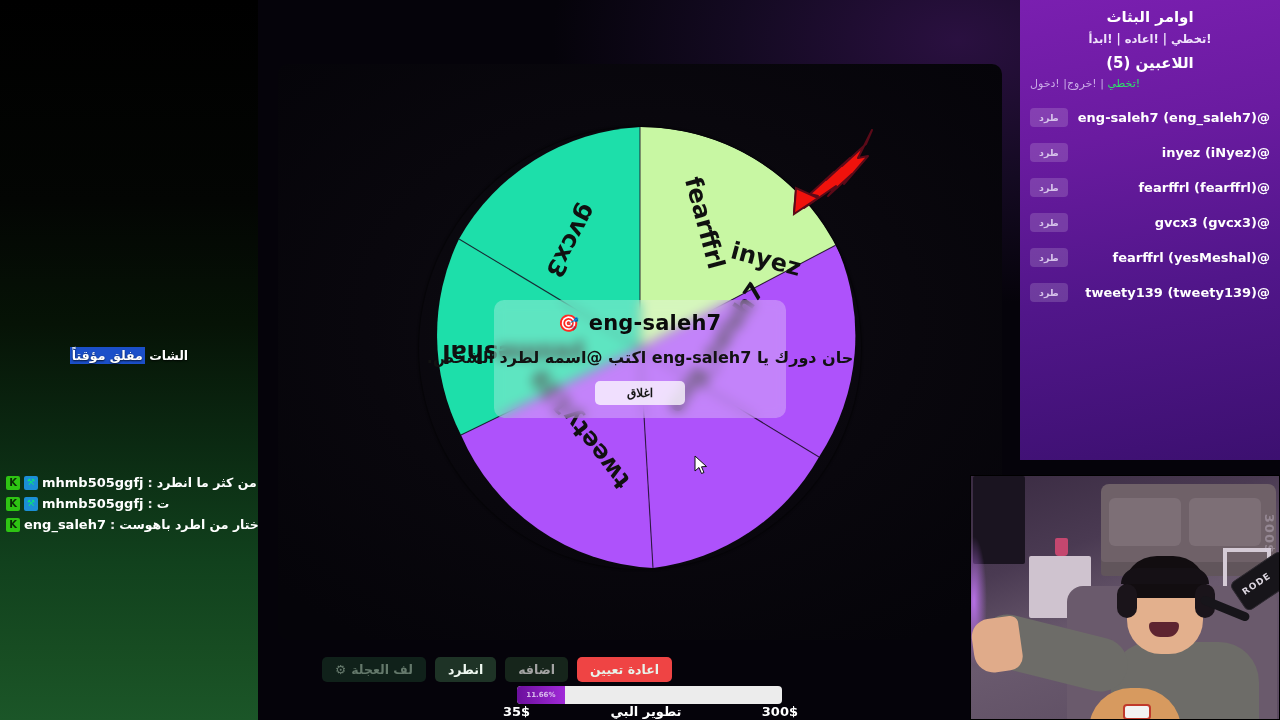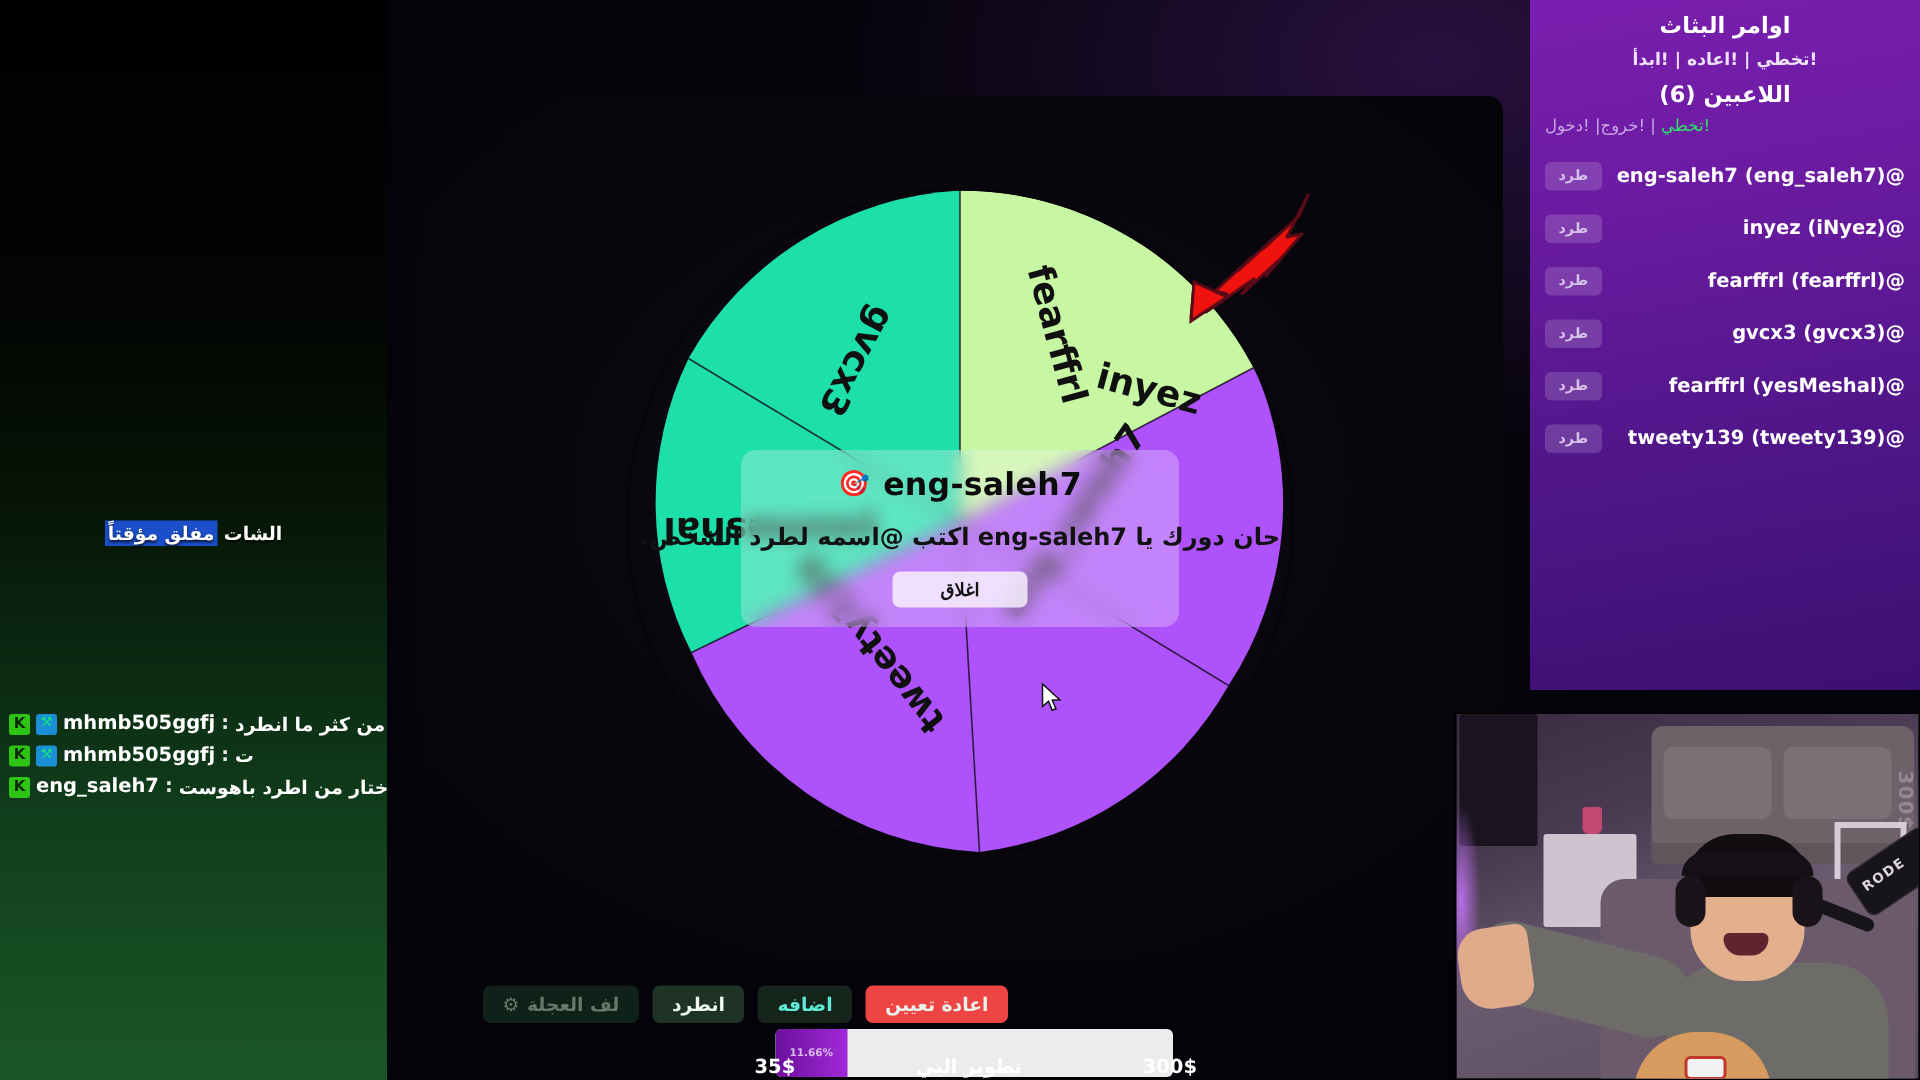--- a/index.html
+++ b/index.html
@@ -126,29 +126,29 @@
     display: flex; justify-content: center; align-items: center; gap: 9px;
     direction: rtl;
   }
   .ctl-btn {
     border: none; border-radius: 5px;
     padding: 5px 13px; font-size: 12.5px; font-weight: bold;
     direction: rtl; cursor: pointer; white-space: nowrap;
     font-family: "DejaVu Sans", "Liberation Sans", sans-serif;
   }
   .ctl-btn.reset { background: #ef4444; color: #e8f3ea; }
-  .ctl-btn.add   { background: #16251b; color: #5eead4; }
+  .ctl-btn.add   { background: #16251b; color: #a3a3a3; }
   .ctl-btn.skip  { background: #1e3326; color: #eef7f0; }
   .ctl-btn.spin  { background: #10211a; color: #64786b; display: flex; align-items: center; gap: 5px; }
 
   #progress-wrap {
     position: absolute; left: 258px; top: 686px; width: 1022px; height: 34px;
   }
   #progress-bar {
-    position: absolute; left: 259px; top: 0; width: 265px; height: 32px;
+    position: absolute; left: 259px; top: 0; width: 265px; height: 18px;
     background: #ececec; border-radius: 4px; overflow: hidden;
   }
   #progress-fill {
     position: absolute; left: 0; top: 0; height: 100%; width: 18%;
     background: linear-gradient(90deg, #6b0f9c, #a12ad8);
     display: flex; align-items: center; justify-content: center;
   }
   #progress-fill span {
     color: #e8d6f5; font-size: 7px; font-weight: bold; opacity: .85;
   }
@@ -428,21 +428,21 @@
     <div id="progress-labels">
       <span class="pg-num">35$</span>
       <span class="pg-mid">تطوير البي</span>
       <span class="pg-num">300$</span>
     </div>
   </div>
 
   <div id="commands-panel">
     <div id="cmd-title">اوامر البثاث</div>
     <div id="cmd-sub">!تخطي | !اعاده | !ابدأ</div>
-    <div id="players-title">اللاعبين (6)</div>
+    <div id="players-title">اللاعبين (5)</div>
     <div id="players-sub"><span class="green">!تخطي</span><span> | !خروج| !دخول</span></div>
 
     <div id="player-list">
       <div class="player-row">
         <span class="player-name">eng-saleh7 (eng_saleh7)@</span>
         <button class="kick-btn">طرد</button>
       </div>
       <div class="player-row">
         <span class="player-name">inyez (iNyez)@</span>
         <button class="kick-btn">طرد</button>

